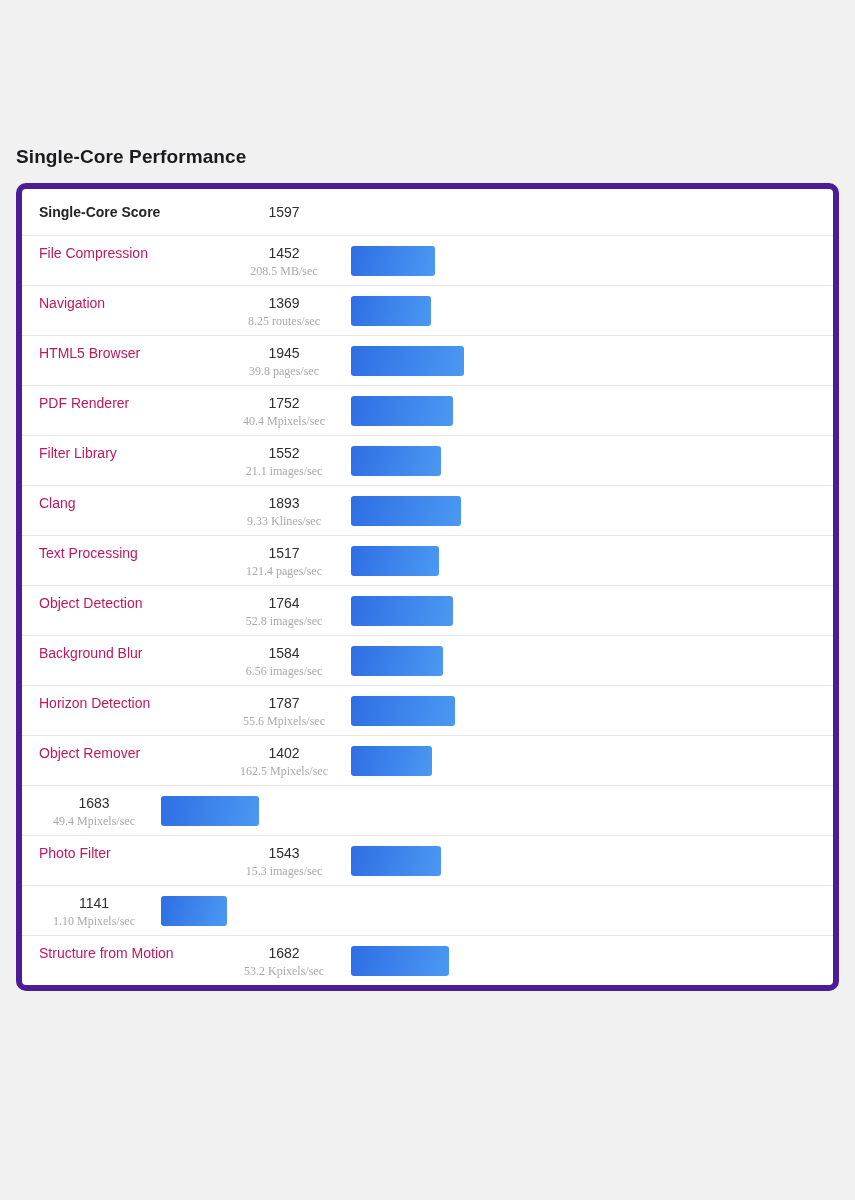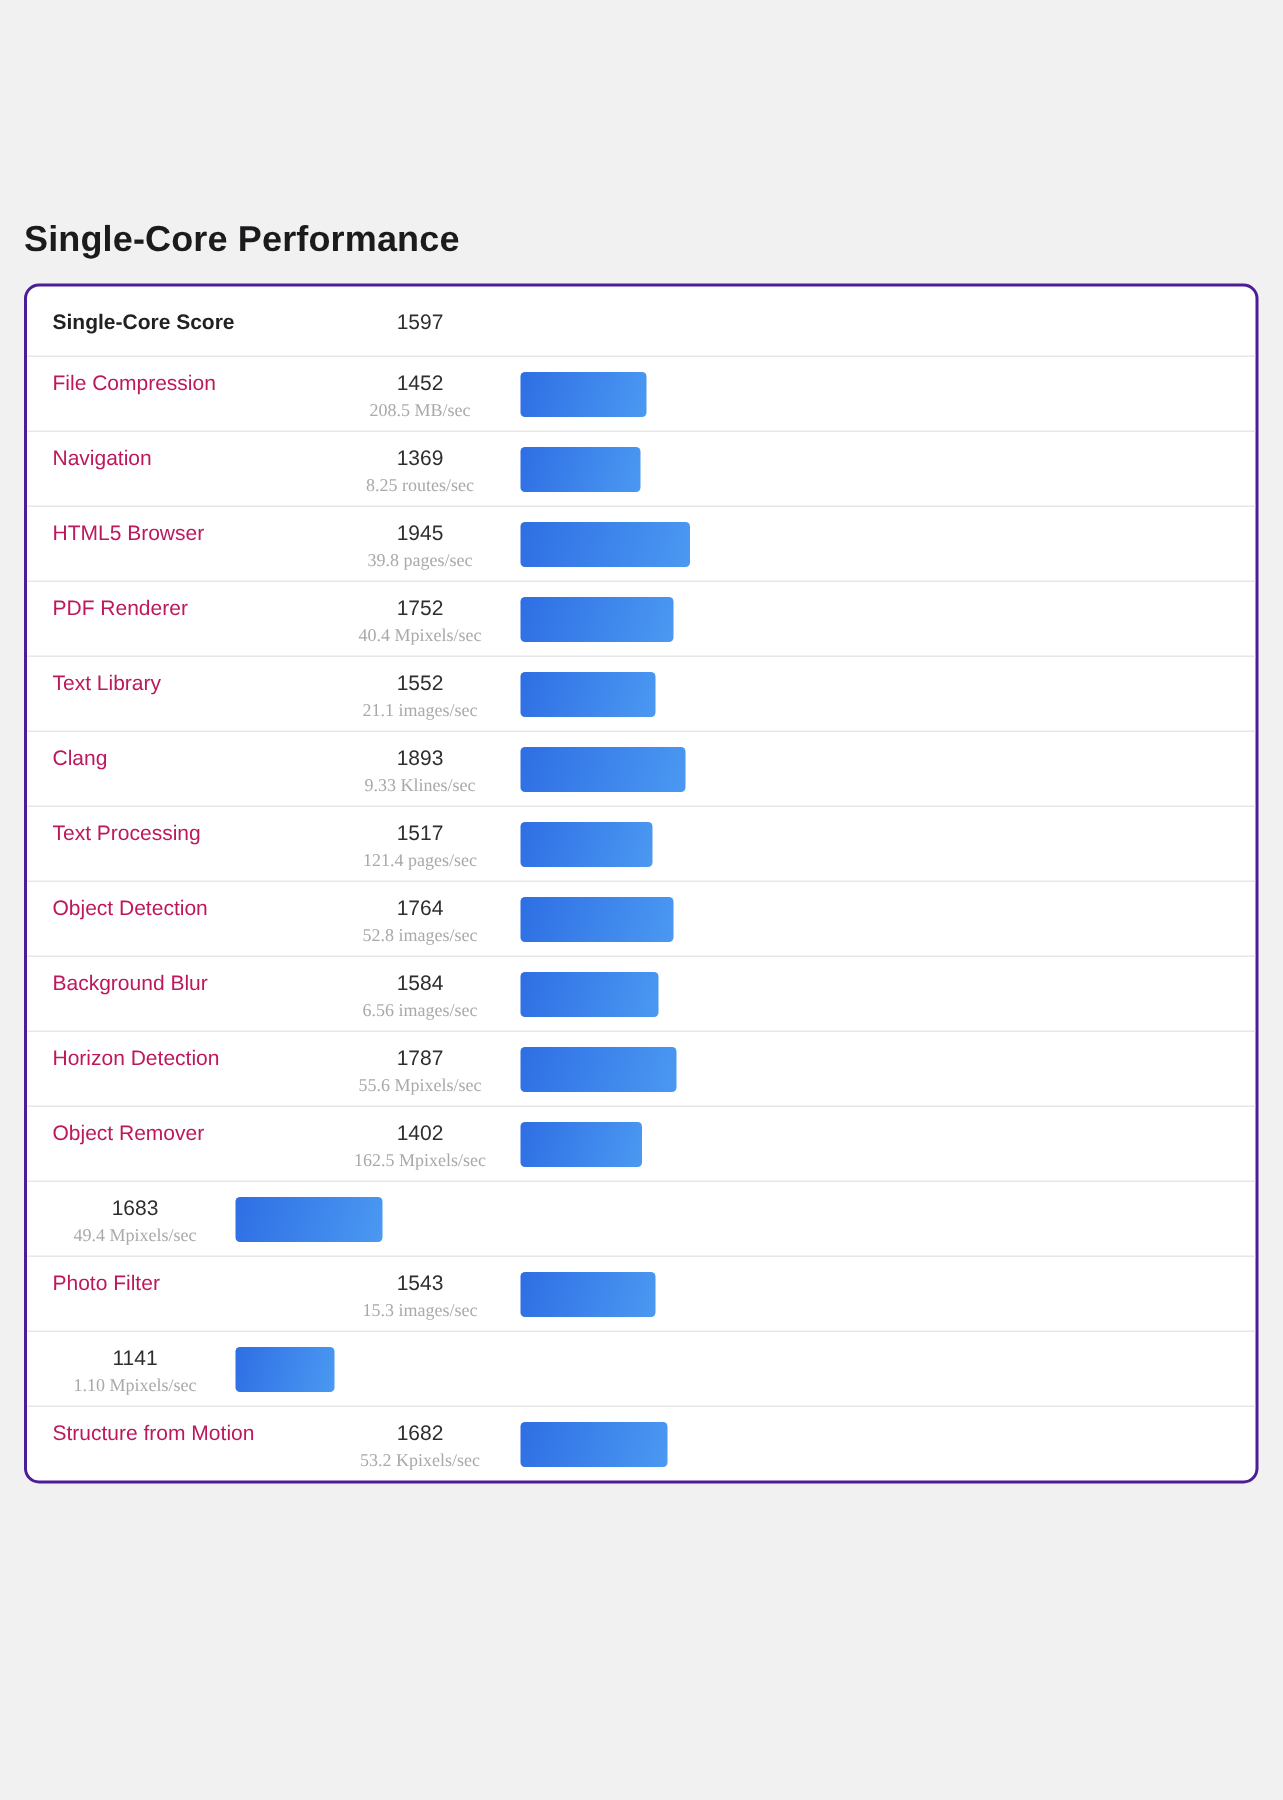--- a/index.html
+++ b/index.html
@@ -11,29 +11,29 @@
   body {
     width: 855px;
     height: 1200px;
     position: relative;
   }
   .page {
     padding: 146px 16px 0 16px;
     box-sizing: border-box;
   }
   .page-title {
-    font-size: 24px;
+    font-size: 19px;
     font-weight: 700;
     color: #1b1b1d;
     margin: 0 0 15px 0;
     letter-spacing: 0.1px;
   }
   .card {
     background: #ffffff;
-    border: 2px solid #4c1d95;
+    border: 6px solid #4c1d95;
     border-radius: 10px;
     overflow: hidden;
   }
   .row {
     display: flex;
     align-items: flex-start;
     height: 49px;
     padding: 0 17px;
     border-top: 1px solid #e7e7e8;
   }
@@ -141,21 +141,21 @@
     <div class="col-score">
       <div class="score-value">1752</div>
       <div class="score-sub">40.4 Mpixels/sec</div>
     </div>
     <div class="col-bar">
       <div class="bar" style="width: 102px; background: linear-gradient(105deg, rgb(46, 110, 228), rgb(75, 153, 242));"></div>
     </div>
   </div>
 
   <div class="row">
-    <div class="col-name">Text Library</div>
+    <div class="col-name">Filter Library</div>
     <div class="col-score">
       <div class="score-value">1552</div>
       <div class="score-sub">21.1 images/sec</div>
     </div>
     <div class="col-bar">
       <div class="bar" style="width: 90px; background: linear-gradient(105deg, rgb(46, 110, 228), rgb(75, 153, 242));"></div>
     </div>
   </div>
 
   <div class="row">

